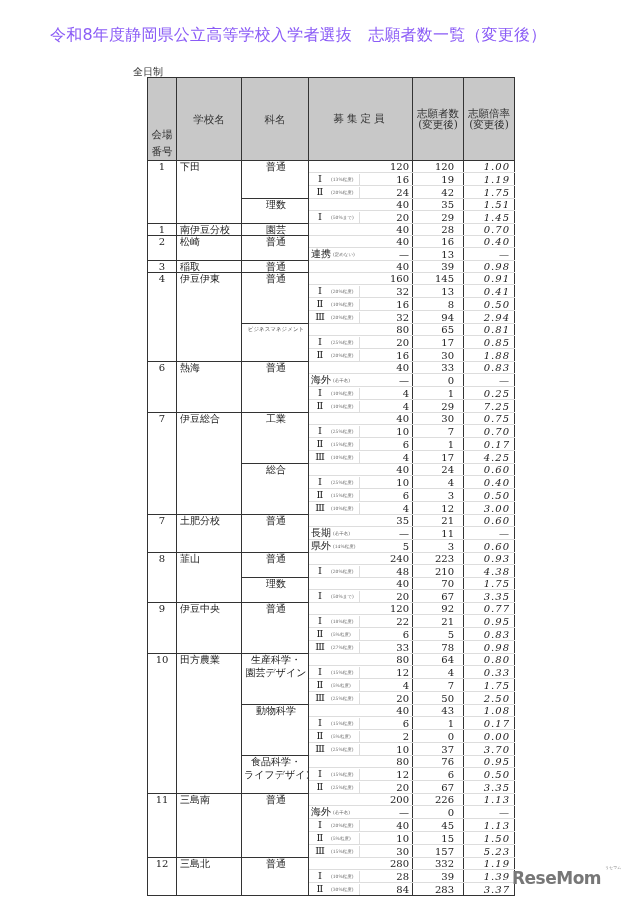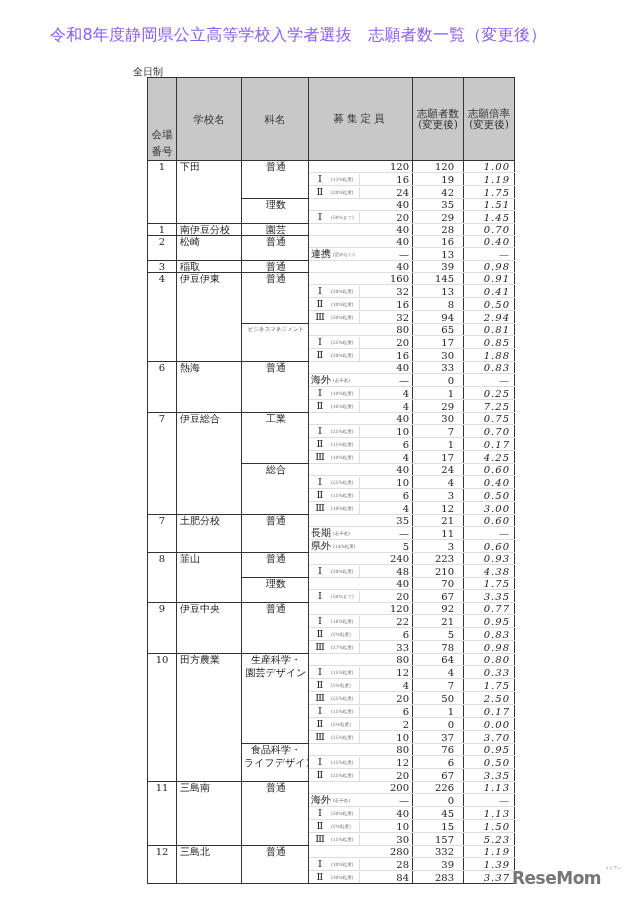--- a/index.html
+++ b/index.html
@@ -425,20 +425,29 @@
       </tr>
       <tr>
         <td class="c-no"></td>
         <td class="c-school"></td>
         <td class="c-course"></td>
         <td class="c-sublabel"><span class="sub-roman">Ⅲ</span><span class="sub-note">(25%程度)</span></td>
         <td class="c-quota">20</td>
         <td class="c-app">50</td>
         <td class="c-ratio">2.50</td>
       </tr>
+      <tr class="crs">
+        <td class="c-no"></td>
+        <td class="c-school"></td>
+        <td class="c-course">動物科学</td>
+        <td class="c-sublabel"></td>
+        <td class="c-quota">40</td>
+        <td class="c-app">43</td>
+        <td class="c-ratio">1.08</td>
+      </tr>
       <tr>
         <td class="c-no"></td>
         <td class="c-school"></td>
         <td class="c-course"></td>
         <td class="c-sublabel"><span class="sub-roman">Ⅰ</span><span class="sub-note">(15%程度)</span></td>
         <td class="c-quota">6</td>
         <td class="c-app">1</td>
         <td class="c-ratio">0.17</td>
       </tr>
       <tr>

